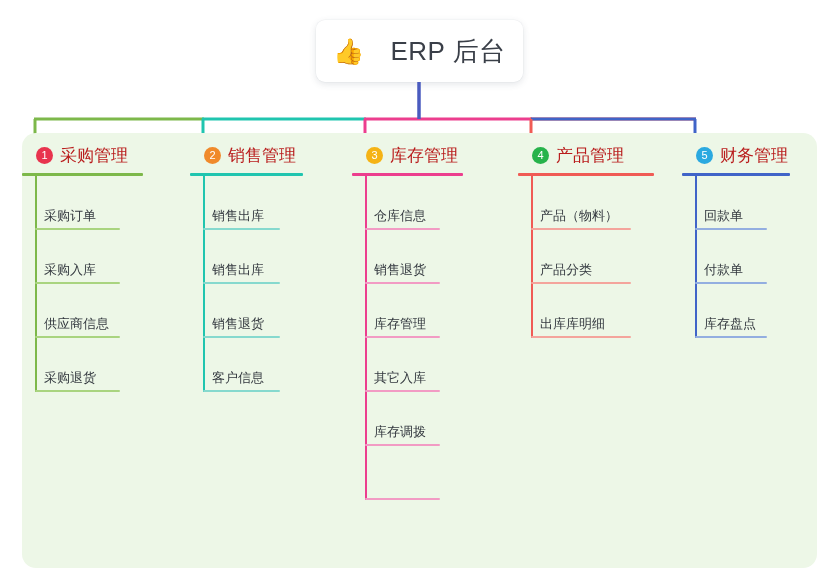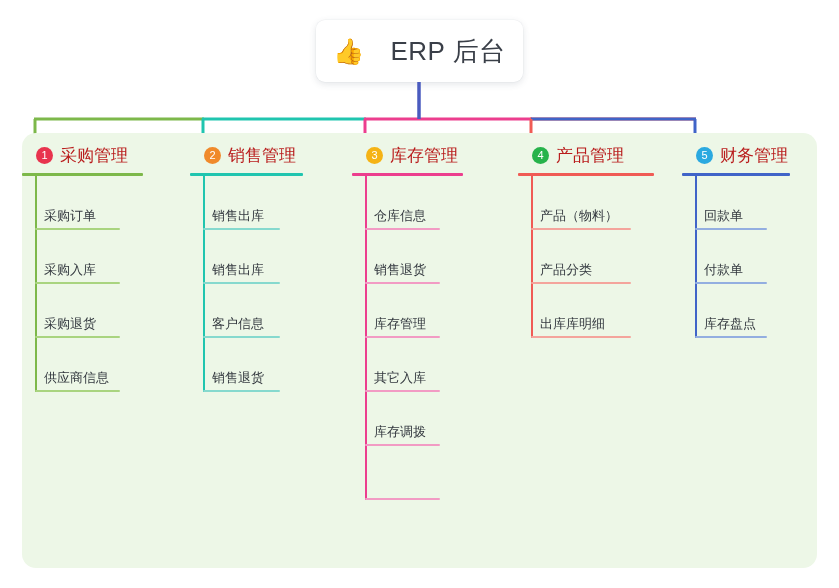--- a/index.html
+++ b/index.html
@@ -113,25 +113,25 @@
           <div class="spine" style="background: rgb(125, 184, 74);"></div>
           <div class="leaf">
             <span class="leaf-text">采购订单</span>
             <div class="leaf-rule" style="background: rgb(169, 212, 127); width: 85px;"></div>
           </div>
           <div class="leaf">
             <span class="leaf-text">采购入库</span>
             <div class="leaf-rule" style="background: rgb(169, 212, 127); width: 85px;"></div>
           </div>
           <div class="leaf">
+            <span class="leaf-text">供应商信息</span>
+            <div class="leaf-rule" style="background: rgb(169, 212, 127); width: 85px;"></div>
+          </div>
+          <div class="leaf">
             <span class="leaf-text">采购退货</span>
-            <div class="leaf-rule" style="background: rgb(169, 212, 127); width: 85px;"></div>
-          </div>
-          <div class="leaf">
-            <span class="leaf-text">供应商信息</span>
             <div class="leaf-rule" style="background: rgb(169, 212, 127); width: 85px;"></div>
           </div>
         </div>
       </div>
       <div class="col" style="left: 190px; width: 140px;">
         <div class="col-head">
           <span class="badge" style="background: rgb(240, 138, 43);">2</span>
           <span class="head-label">销售管理</span>
         </div>
         <div class="head-rule" style="background: rgb(32, 197, 175); width: 113px;"></div>
@@ -139,25 +139,25 @@
           <div class="spine" style="background: rgb(32, 197, 175);"></div>
           <div class="leaf">
             <span class="leaf-text">销售出库</span>
             <div class="leaf-rule" style="background: rgb(134, 217, 206); width: 77px;"></div>
           </div>
           <div class="leaf">
             <span class="leaf-text">销售出库</span>
             <div class="leaf-rule" style="background: rgb(134, 217, 206); width: 77px;"></div>
           </div>
           <div class="leaf">
+            <span class="leaf-text">销售退货</span>
+            <div class="leaf-rule" style="background: rgb(134, 217, 206); width: 77px;"></div>
+          </div>
+          <div class="leaf">
             <span class="leaf-text">客户信息</span>
-            <div class="leaf-rule" style="background: rgb(134, 217, 206); width: 77px;"></div>
-          </div>
-          <div class="leaf">
-            <span class="leaf-text">销售退货</span>
             <div class="leaf-rule" style="background: rgb(134, 217, 206); width: 77px;"></div>
           </div>
         </div>
       </div>
       <div class="col" style="left: 352px; width: 140px;">
         <div class="col-head">
           <span class="badge" style="background: rgb(245, 179, 21);">3</span>
           <span class="head-label">库存管理</span>
         </div>
         <div class="head-rule" style="background: rgb(236, 62, 142); width: 111px;"></div>

